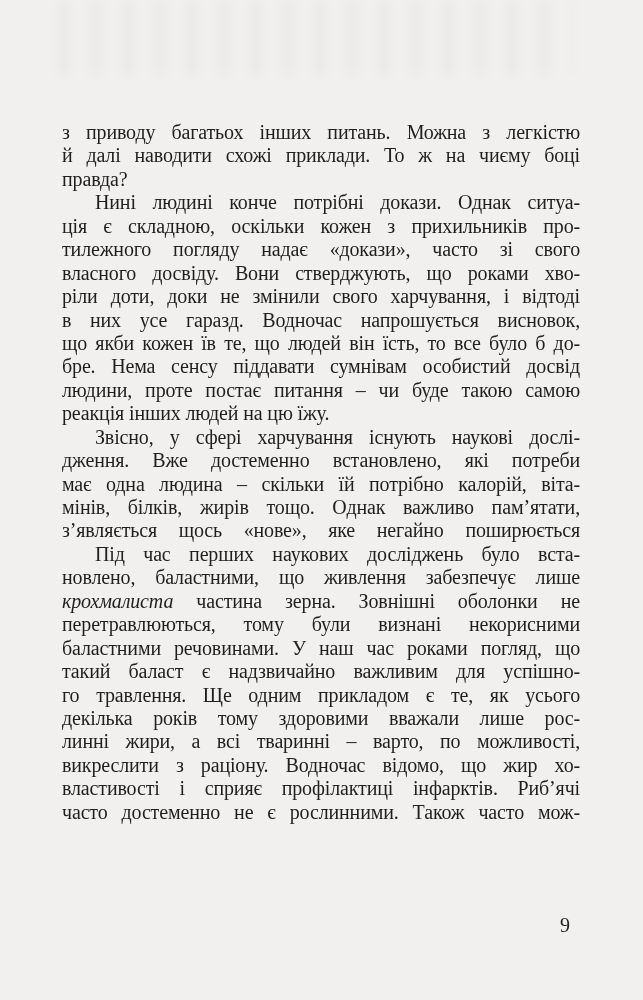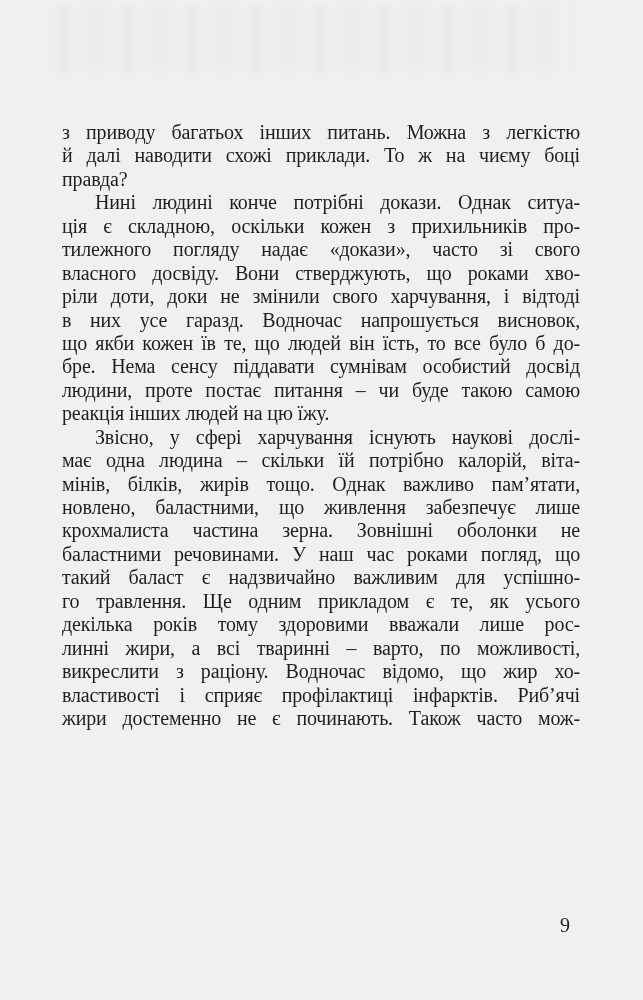--- a/index.html
+++ b/index.html
@@ -47,21 +47,21 @@
   }
   .paragraph { margin: 0; padding: 0; }
   .line {
     height: 23.45px;
     overflow: hidden;
     text-align: justify;
     text-align-last: justify;
   }
   .line.last { text-align-last: left; }
   .line.first { text-indent: 33px; }
-  .italic { }
+  .italic { font-style: italic; }
   .page-number {
     position: absolute;
     left: 62px;
     top: 913px;
     width: 508px;
     text-align: right;
     font-size: 20px;
     line-height: 24px;
   }
 </style>
@@ -83,30 +83,34 @@
         <div class="line">власного досвіду. Вони стверджують, що роками хво-</div>
         <div class="line">ріли доти, доки не змінили свого харчування, і відтоді</div>
         <div class="line">в них усе гаразд. Водночас напрошується висновок,</div>
         <div class="line">що якби кожен їв те, що людей він їсть, то все було б до-</div>
         <div class="line">бре. Нема сенсу піддавати сумнівам особистий досвід</div>
         <div class="line">людини, проте постає питання – чи буде такою самою</div>
         <div class="line last">реакція інших людей на цю їжу.</div>
       </div>
       <div class="paragraph">
         <div class="line first">Звісно, у сфері харчування існують наукові дослі-</div>
+        <div class="line">дження. Вже достеменно встановлено, які потреби</div>
         <div class="line">має одна людина – скільки їй потрібно калорій, віта-</div>
         <div class="line">мінів, білків, жирів тощо. Однак важливо пам’ятати,</div>
+        <div class="line">з’являється щось «нове», яке негайно поширюється</div>
       </div>
       <div class="paragraph">
+        <div class="line first">Під час перших наукових досліджень було вста-</div>
         <div class="line">новлено, баластними, що живлення забезпечує лише</div>
         <div class="line"><span class="italic">крохмалиста</span><span> частина зерна. Зовнішні оболонки не</span></div>
+        <div class="line">перетравлюються, тому були визнані некорисними</div>
         <div class="line">баластними речовинами. У наш час роками погляд, що</div>
         <div class="line">такий баласт є надзвичайно важливим для успішно-</div>
         <div class="line">го травлення. Ще одним прикладом є те, як усього</div>
         <div class="line">декілька років тому здоровими вважали лише рос-</div>
         <div class="line">линні жири, а всі тваринні – варто, по можливості,</div>
         <div class="line">викреслити з раціону. Водночас відомо, що жир хо-</div>
         <div class="line">властивості і сприяє профілактиці інфарктів. Риб’ячі</div>
-        <div class="line">жири достеменно не є починають. Також часто мож-</div>
+        <div class="line">часто достеменно не є рослинними. Також часто мож-</div>
       </div>
     </div>
   <div class="page-number">9</div>
 </div>
 
 </body></html>

